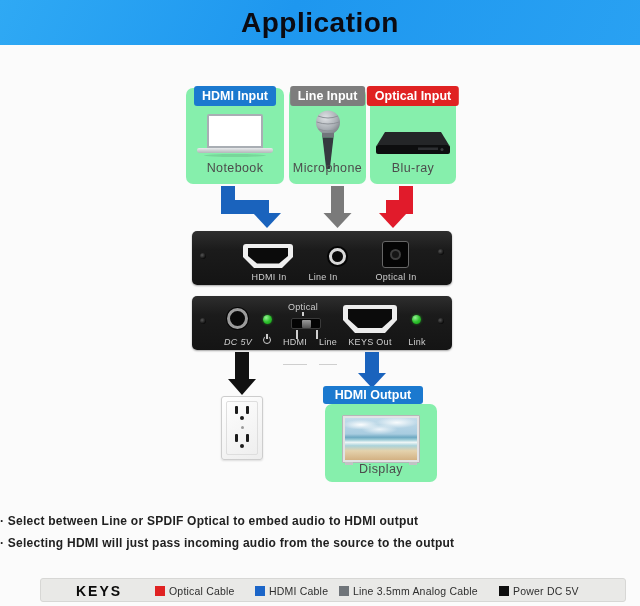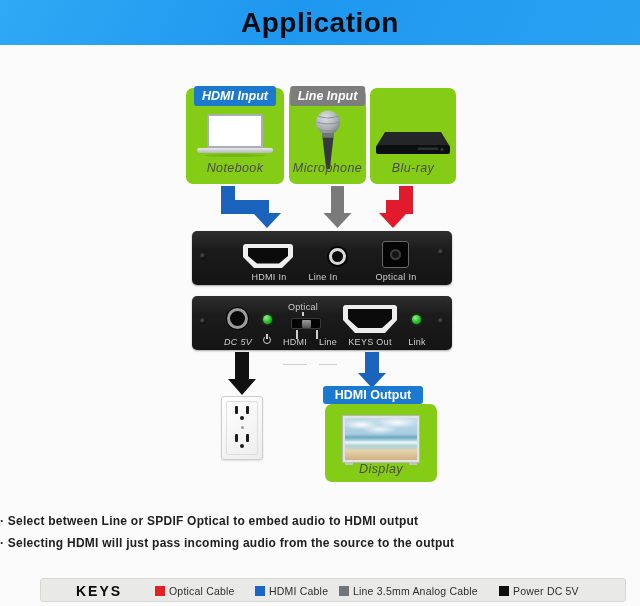--- a/index.html
+++ b/index.html
@@ -6,21 +6,21 @@
   body { width:640px; height:606px; font-family:"Liberation Sans", sans-serif; }
   #page { position:relative; width:640px; height:606px; background:#fbfbfb; overflow:hidden; }
 
   
   .banner { position:absolute; left:0; top:0; width:640px; height:45px;
     background:linear-gradient(115deg,#2fa9f4 0%,#1e97ef 45%,#29a1f2 100%);
     display:flex; align-items:center; justify-content:center; }
   .banner h1 { font-size:28px; font-weight:800; color:#0b0b12; letter-spacing:.5px; }
 
   
-  .card { position:absolute; background:#84cc16; border-radius:7px;font-style:italic; }
+  .card { position:absolute; background:#86efac; border-radius:7px; }
   .card-tag { position:absolute; top:-2px; left:50%; transform:translateX(-50%);
     height:20px; padding:0 8px; border-radius:3px; color:#fff; font-weight:700;
     font-size:12.5px; display:flex; align-items:center; white-space:nowrap; z-index:2; }
   .card-cap { position:absolute; bottom:9px; left:0; width:100%; text-align:center;
     color:#4c4c4c; font-size:12.5px; letter-spacing:.4px; }
   #card-hdmi   { left:186px; top:88px; width:98px; height:96px; }
   #card-line   { left:289px; top:88px; width:77px; height:96px; }
   #card-opt    { left:370px; top:88px; width:86px; height:96px; }
 
   
@@ -144,20 +144,21 @@
         <circle cx="15" cy="12.5" r="12" fill="url(#micg)"></circle>
         <path d="M5,6 Q15,10 25,6 M3.6,12 Q15,16 26.4,12 M5.5,19 Q15,23 24.5,19" stroke="#8d9298" stroke-width="1" fill="none"></path>
         <rect x="9" y="23" width="12" height="4.5" fill="#71767c"></rect>
         <path d="M9.5,27.5 L20.5,27.5 L16.8,59 L13.2,59 Z" fill="#34393f"></path>
       </svg>
     </div>
     <div class="card-cap">Microphone</div>
   </div>
 
   <div class="card" id="card-opt">
+    <div class="card-tag" style="background-color: rgb(224, 34, 34);">Optical Input</div>
     <div class="bluray-wrap">
       <svg width="74" height="26" viewBox="0 0 74 26">
         <polygon points="9,2 65,2 73,15 1,15" fill="#242628"></polygon>
         <rect x="0" y="15" width="74" height="9" rx="2" fill="#0d0e0f"></rect>
         <rect x="42" y="17.5" width="20" height="2.5" fill="#2d2f32"></rect>
         <circle cx="66" cy="19.5" r="1.5" fill="#3a3c3f"></circle>
       </svg>
     </div>
     <div class="card-cap">Blu-ray</div>
   </div>

